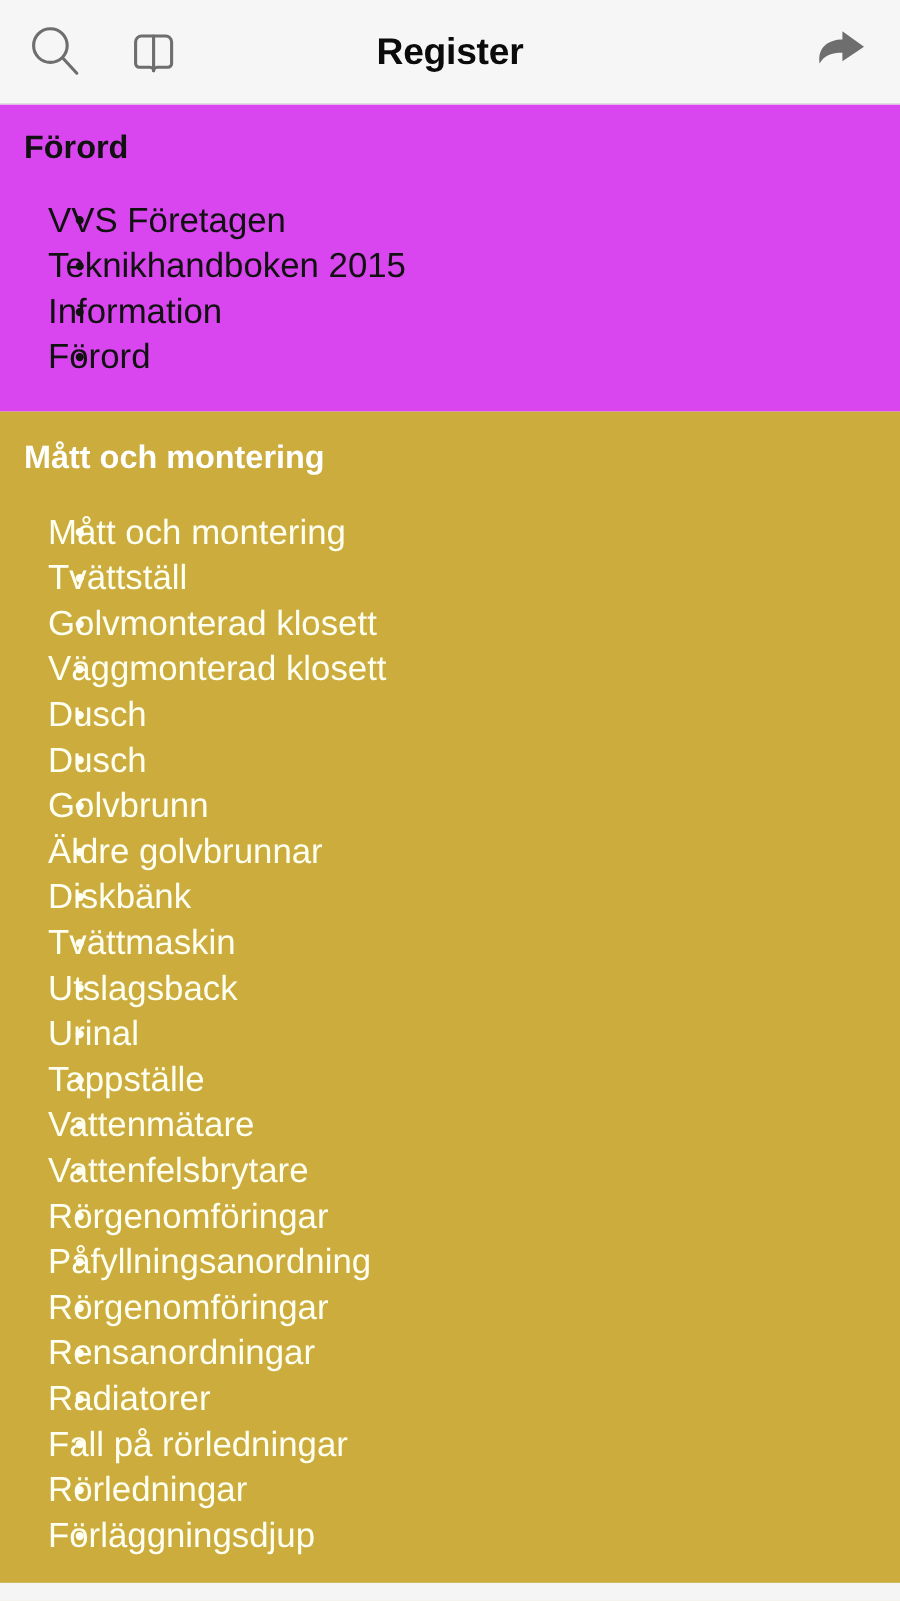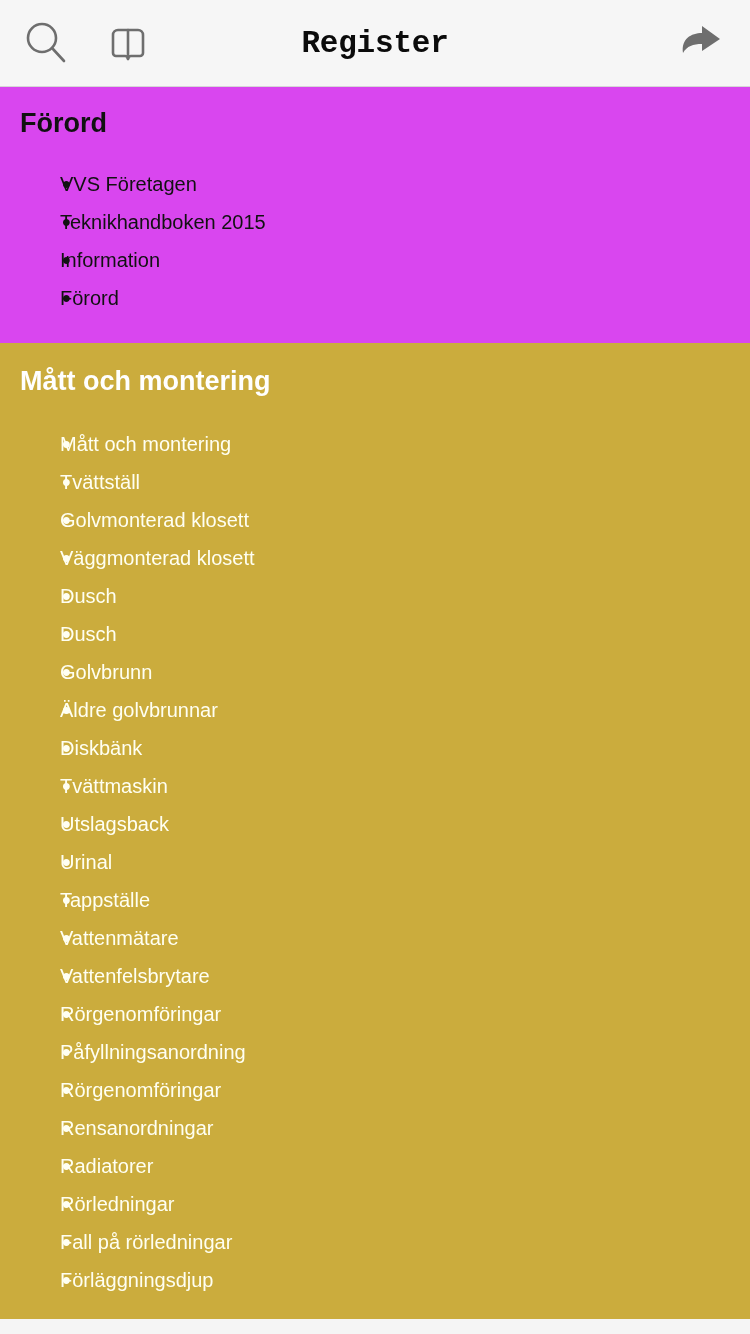--- a/index.html
+++ b/index.html
@@ -24,21 +24,20 @@
   }
 
   
   .navbar {
     position: relative;
     height: 87px;
     background: #f6f6f6;
     border-bottom: 1px solid #d6d6d6;
     display: flex;
     align-items: center;
-    font-family: Liberation Mono, monospace;
   }
 
   .nav-left {
     display: flex;
     align-items: center;
     padding-left: 18px;
     gap: 26px;
   }
 
   .nav-icon {
@@ -113,22 +112,22 @@
 
   .section-list {
     list-style: none;
     margin-top: 24px;
   }
 
   .section.gold .section-list { margin-top: 26px; }
 
   .section-list li {
     position: relative;
-    padding-left: 60px;
-    font-size: 20px;
+    padding-left: 40px;
+    font-size: 29px;
     line-height: 38px;
     white-space: nowrap;
   }
 
   .section-list li::before {
     content: "\2022";
     position: absolute;
     left: 62px;
     font-size: 25px;
     line-height: 38px;
@@ -206,21 +205,21 @@
         <li>Utslagsback</li>
         <li>Urinal</li>
         <li>Tappställe</li>
         <li>Vattenmätare</li>
         <li>Vattenfelsbrytare</li>
         <li>Rörgenomföringar</li>
         <li>Påfyllningsanordning</li>
         <li>Rörgenomföringar</li>
         <li>Rensanordningar</li>
         <li>Radiatorer</li>
+        <li>Fall på rörledningar</li>
         <li>Rörledningar</li>
-        <li>Fall på rörledningar</li>
         <li>Förläggningsdjup</li>
       </ul>
     </div>
 
   </div>
 
 </div>
 
 </body></html>

